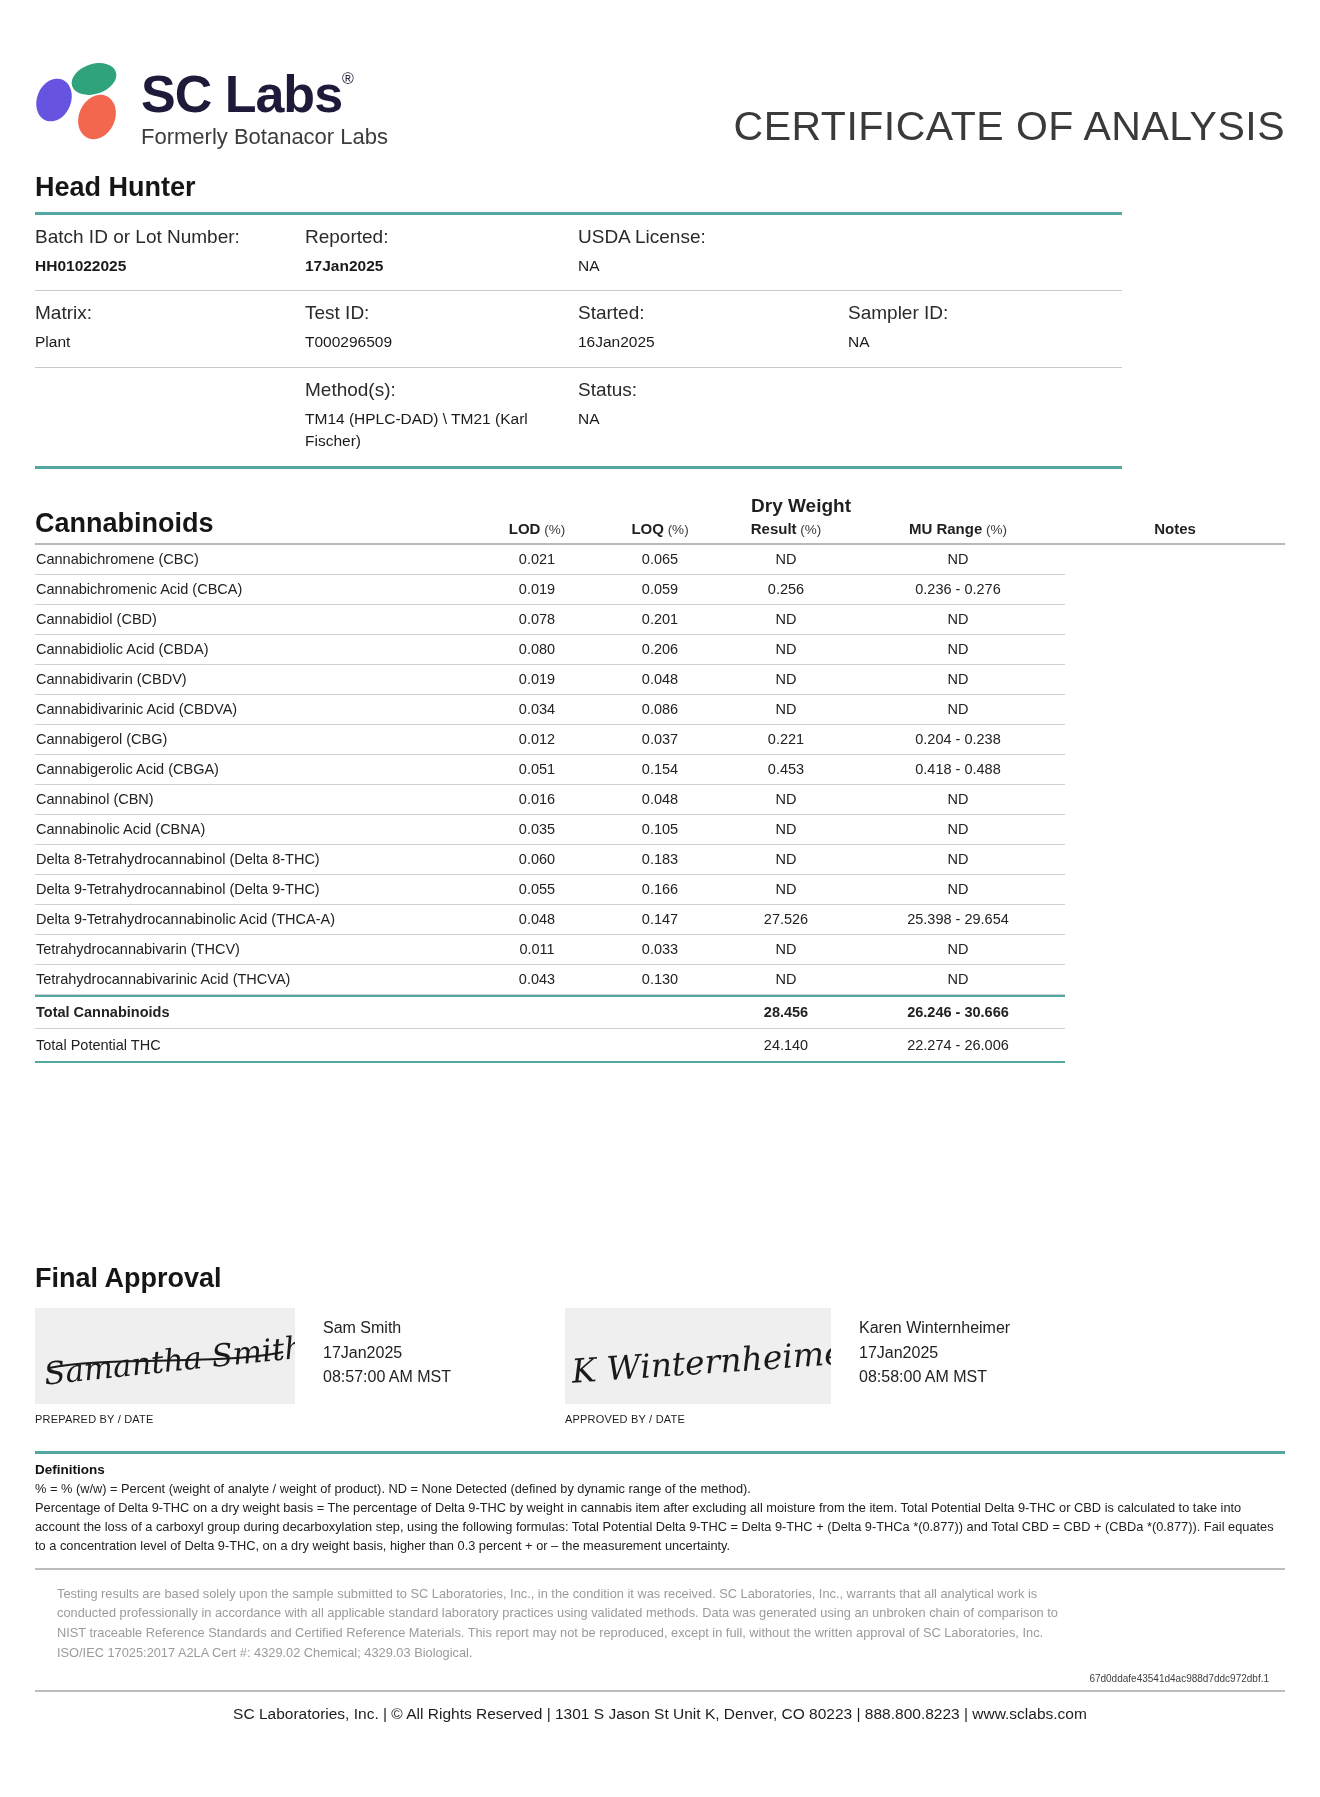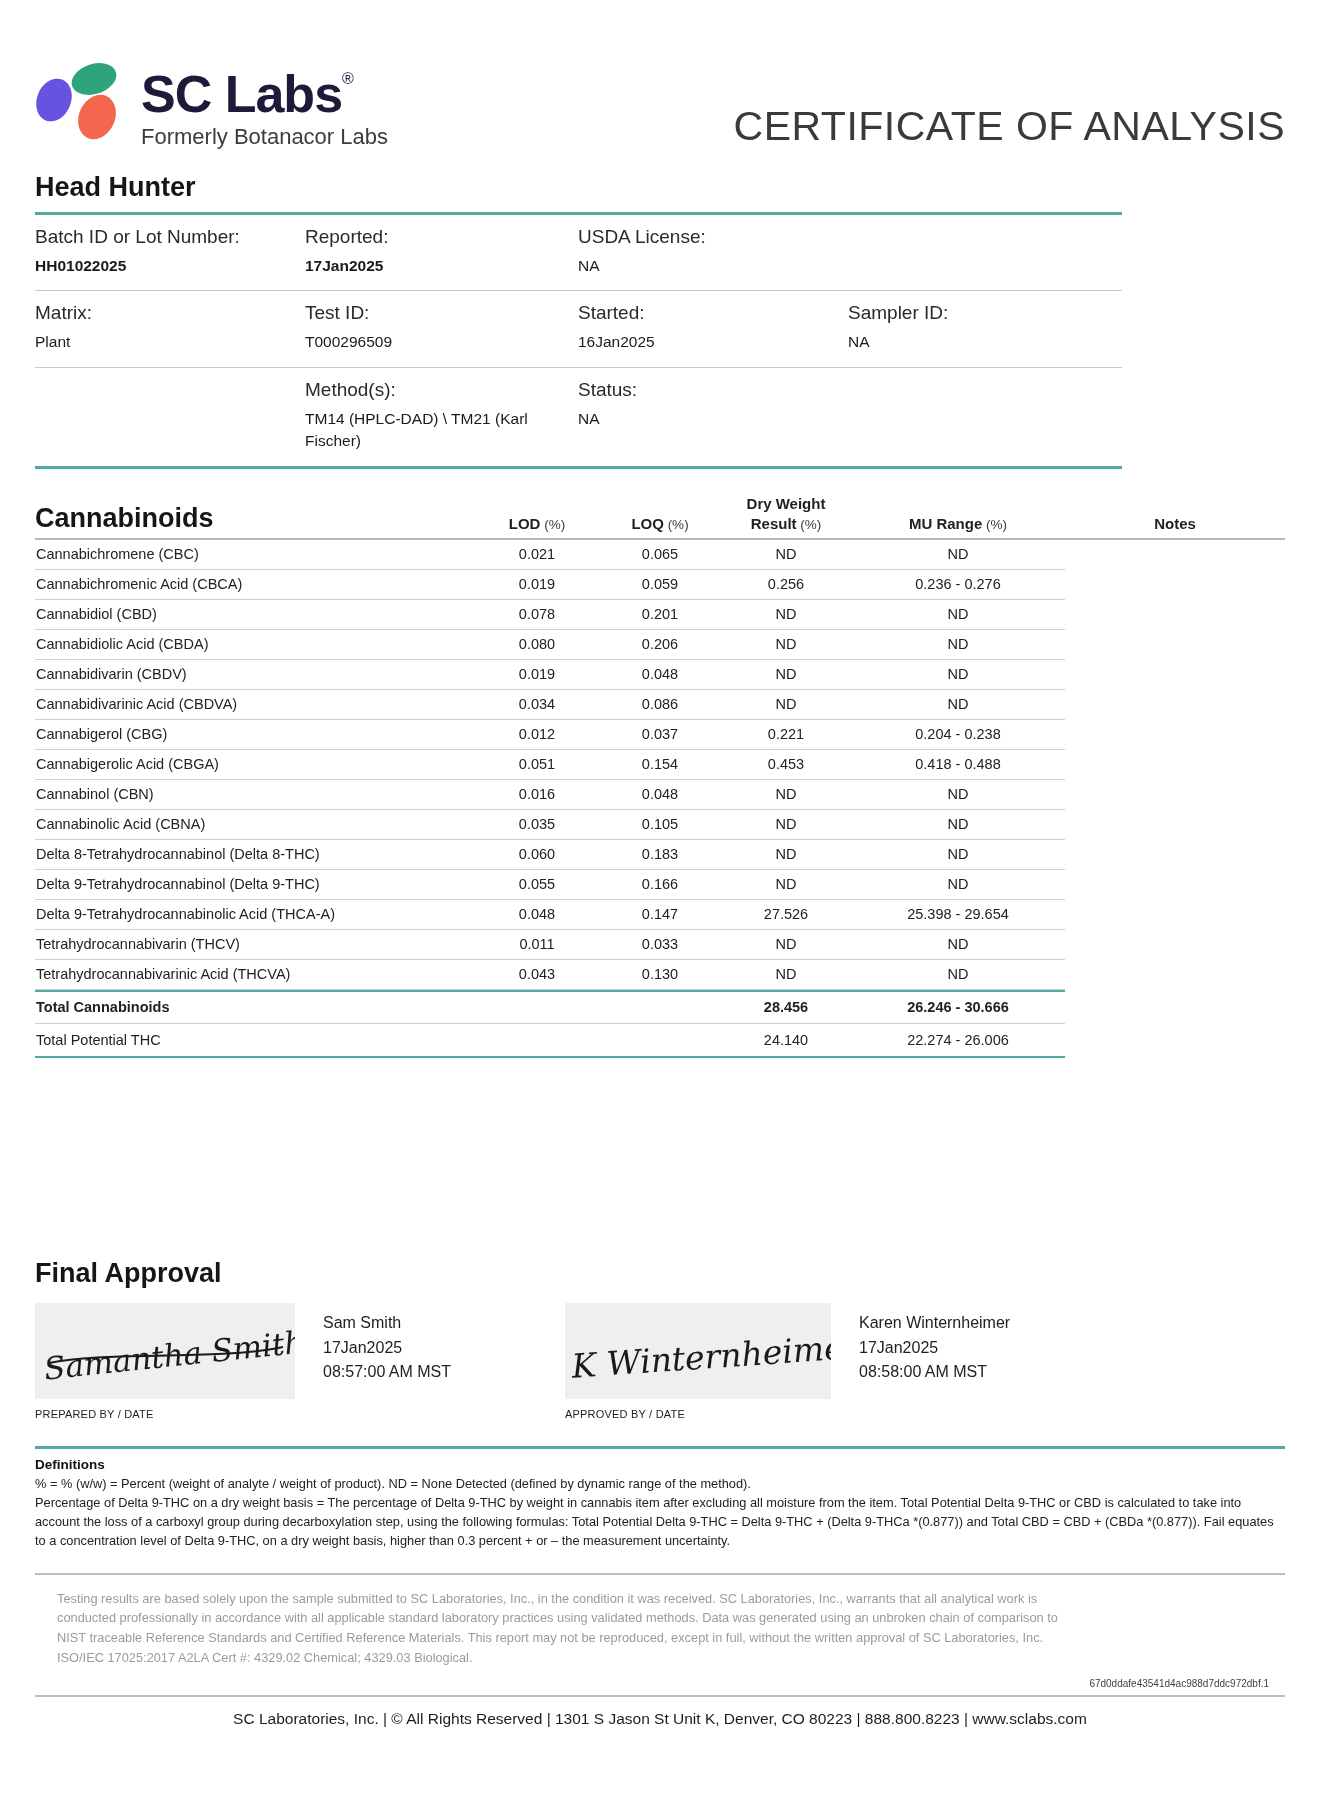--- a/index.html
+++ b/index.html
@@ -36,21 +36,21 @@
   .info-label { font-size:19px; color:#2a2a2a; }
   .info-value { font-size:15.5px; color:#1a1a1a; margin-top:7px; max-width:248px; line-height:1.45; }
   .info-value.b { font-weight:bold; }
 
   
   .cann { margin-top:26px; width:1250px; }
   .cann-head { display:grid; grid-template-columns:440px 124px 122px 130px 214px 1fr;
                border-bottom:2px solid #b9b9b9; align-items:end; padding-bottom:6px; }
   .cann-title { font-size:27px; font-weight:bold; color:#161616; line-height:1; }
   .col-head { text-align:center; }
-  .col-top { font-size:15px; font-weight:bold; margin-bottom:3px; }
+  .col-top { font-size:19px; font-weight:bold; margin-bottom:3px;text-align:right; }
   .col-main { font-size:15px; }
   .col-main .b { font-weight:bold; }
   .col-main .unit { font-size:13.5px; color:#3b3b3b; }
   .cann-row { display:flex; }
   .row-inner { display:grid; grid-template-columns:440px 124px 122px 130px 214px;
                width:1030px; border-bottom:1px solid #cfcfcf; align-items:center; min-height:30px; }
   .cell-analyte { font-size:14.5px; color:#222; padding-left:1px; }
   .cell-num { font-size:14.5px; text-align:center; color:#222; }
   .cell-notes { flex:1; }
   .total-row .row-inner { min-height:34px; }
@@ -69,21 +69,21 @@
   .sig-caption { font-size:11px; color:#1d1d1d; margin-top:9px; letter-spacing:0.2px; }
   .sig-meta { margin-left:28px; padding-top:8px; font-size:16px; color:#222; line-height:1.55; }
   .sig-script { font-family:"DejaVu Serif","Liberation Serif",serif; font-style:italic; fill:#1a1a1a; }
 
   
   .defs { margin-top:26px; width:1250px; border-top:3px solid var(--teal); padding-top:8px; }
   .defs-heading { font-size:13.5px; font-weight:bold; color:#111; margin-bottom:2px; }
   .defs-text { font-size:12.8px; color:#222; line-height:1.5; }
 
   
-  .disc { margin-top:22px; width:1250px; border-top:2px solid #bdbdbd; border-bottom:2px solid #bdbdbd;
+  .disc { margin-top:12px; width:1250px; border-top:2px solid #bdbdbd; border-bottom:2px solid #bdbdbd;
           padding:14px 16px 6px 22px; }
   .disc-text { font-size:12.8px; color:#9b9b9b; line-height:1.55; max-width:1020px; }
   .disc-hash { text-align:right; font-size:10px; color:#3f3f3f; margin-top:10px; }
 
   
   .foot { margin-top:13px; width:1250px; text-align:center; }
   .foot-text { font-size:15.5px; color:#1d1d1d; }
 
   :root { --teal:#53a8a2; }
 </style>

